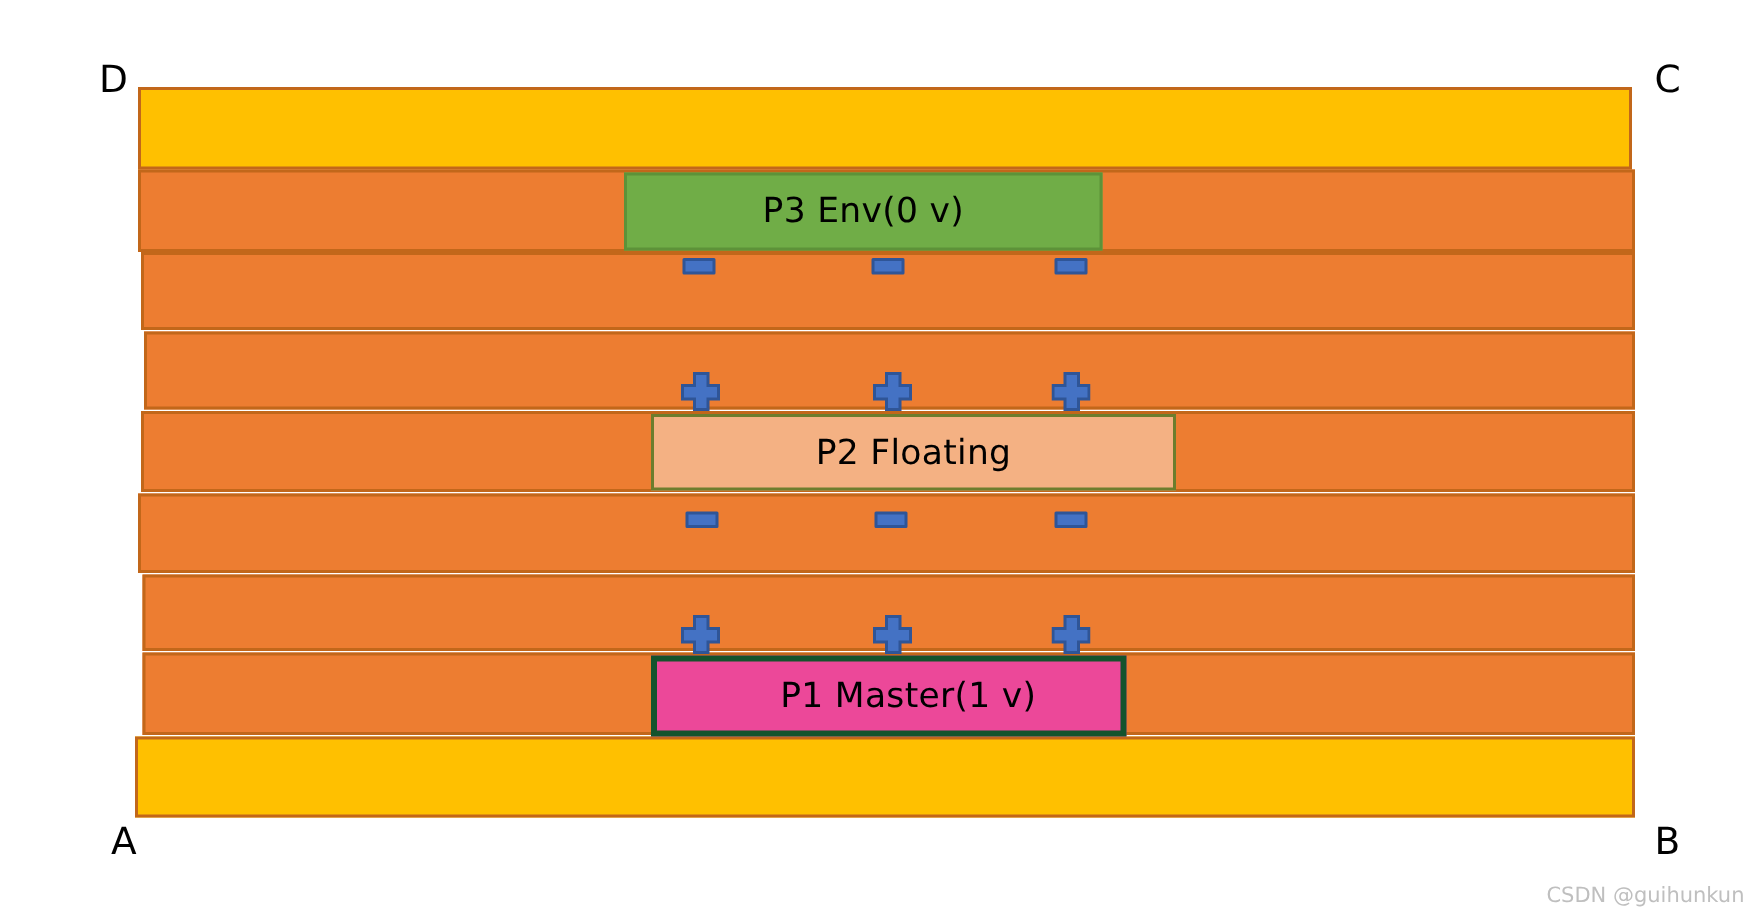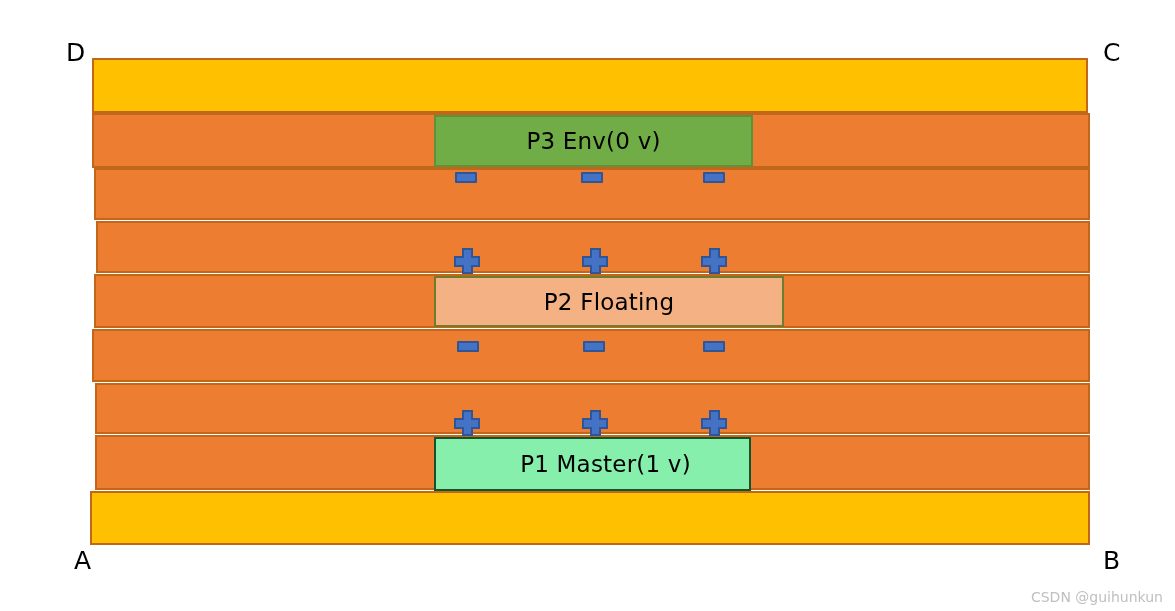--- a/index.html
+++ b/index.html
@@ -58,22 +58,22 @@
   }
   .plate.green {
     background: #70ad47;
     border: 2px solid #5d9239;
   }
   .plate.peach {
     background: #f4b183;
     border: 2px solid #6d7d2d;
   }
   .plate.red {
-    background: #86efac;
-    border: 2px solid #14532d;
+    background: #ec4899;
+    border: 4px solid #14532d;
     padding-left: 26px;
   }
 
   
   .charge {
     position: absolute;
   }
   .charge-minus {
     box-sizing: border-box;
     background: #4472c4;
@@ -149,21 +149,21 @@
         </svg>
       </div>
       <div class="charge charge-plus" style="left: 701px; top: 410px;">
         <svg width="26" height="26" viewBox="0 0 26 26">
           <path d="M 9 1 H 18 V 9 H 25 V 18 H 18 V 25 H 9 V 18 H 1 V 9 H 9 Z" fill="#4472c4" stroke="#2f5597" stroke-width="2" stroke-linejoin="miter"></path>
         </svg>
       </div>
     </div>
 
   <div id="plates-layer">
-      <div class="plate green" style="left: 434px; top: 115px; width: 319px; height: 52px;">
+      <div class="plate green" style="left: 416px; top: 115px; width: 319px; height: 52px;">
         <span>P3 Env(0 v)</span>
       </div>
       <div class="plate peach" style="left: 434px; top: 276px; width: 350px; height: 51px;">
         <span>P2 Floating</span>
       </div>
       <div class="plate red" style="left: 434px; top: 437px; width: 317px; height: 54px;">
         <span>P1 Master(1 v)</span>
       </div>
     </div>
 

